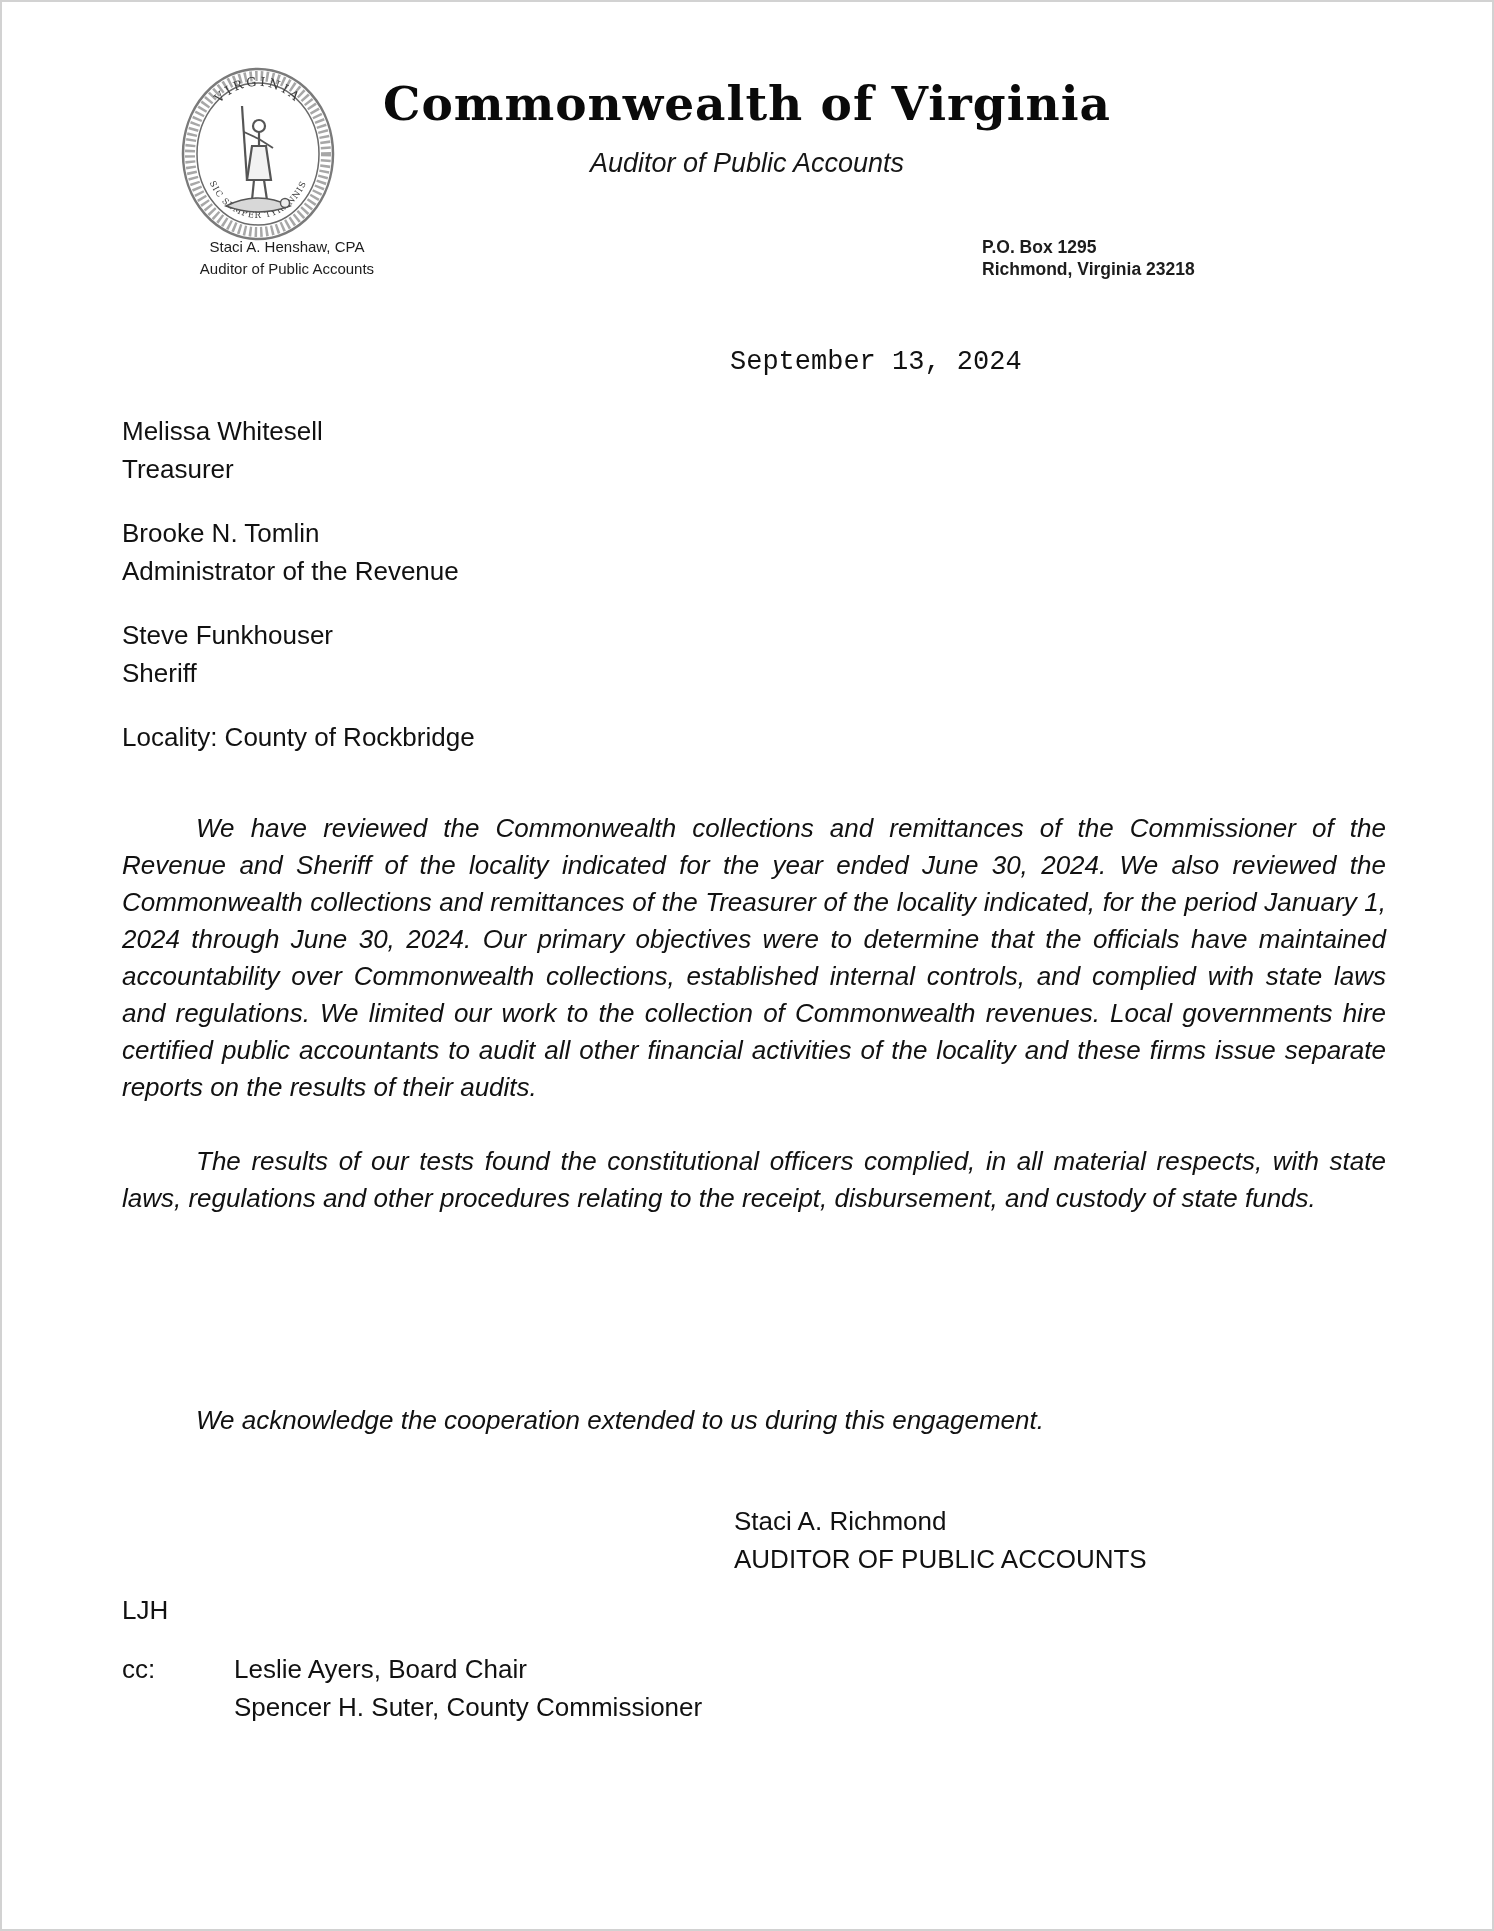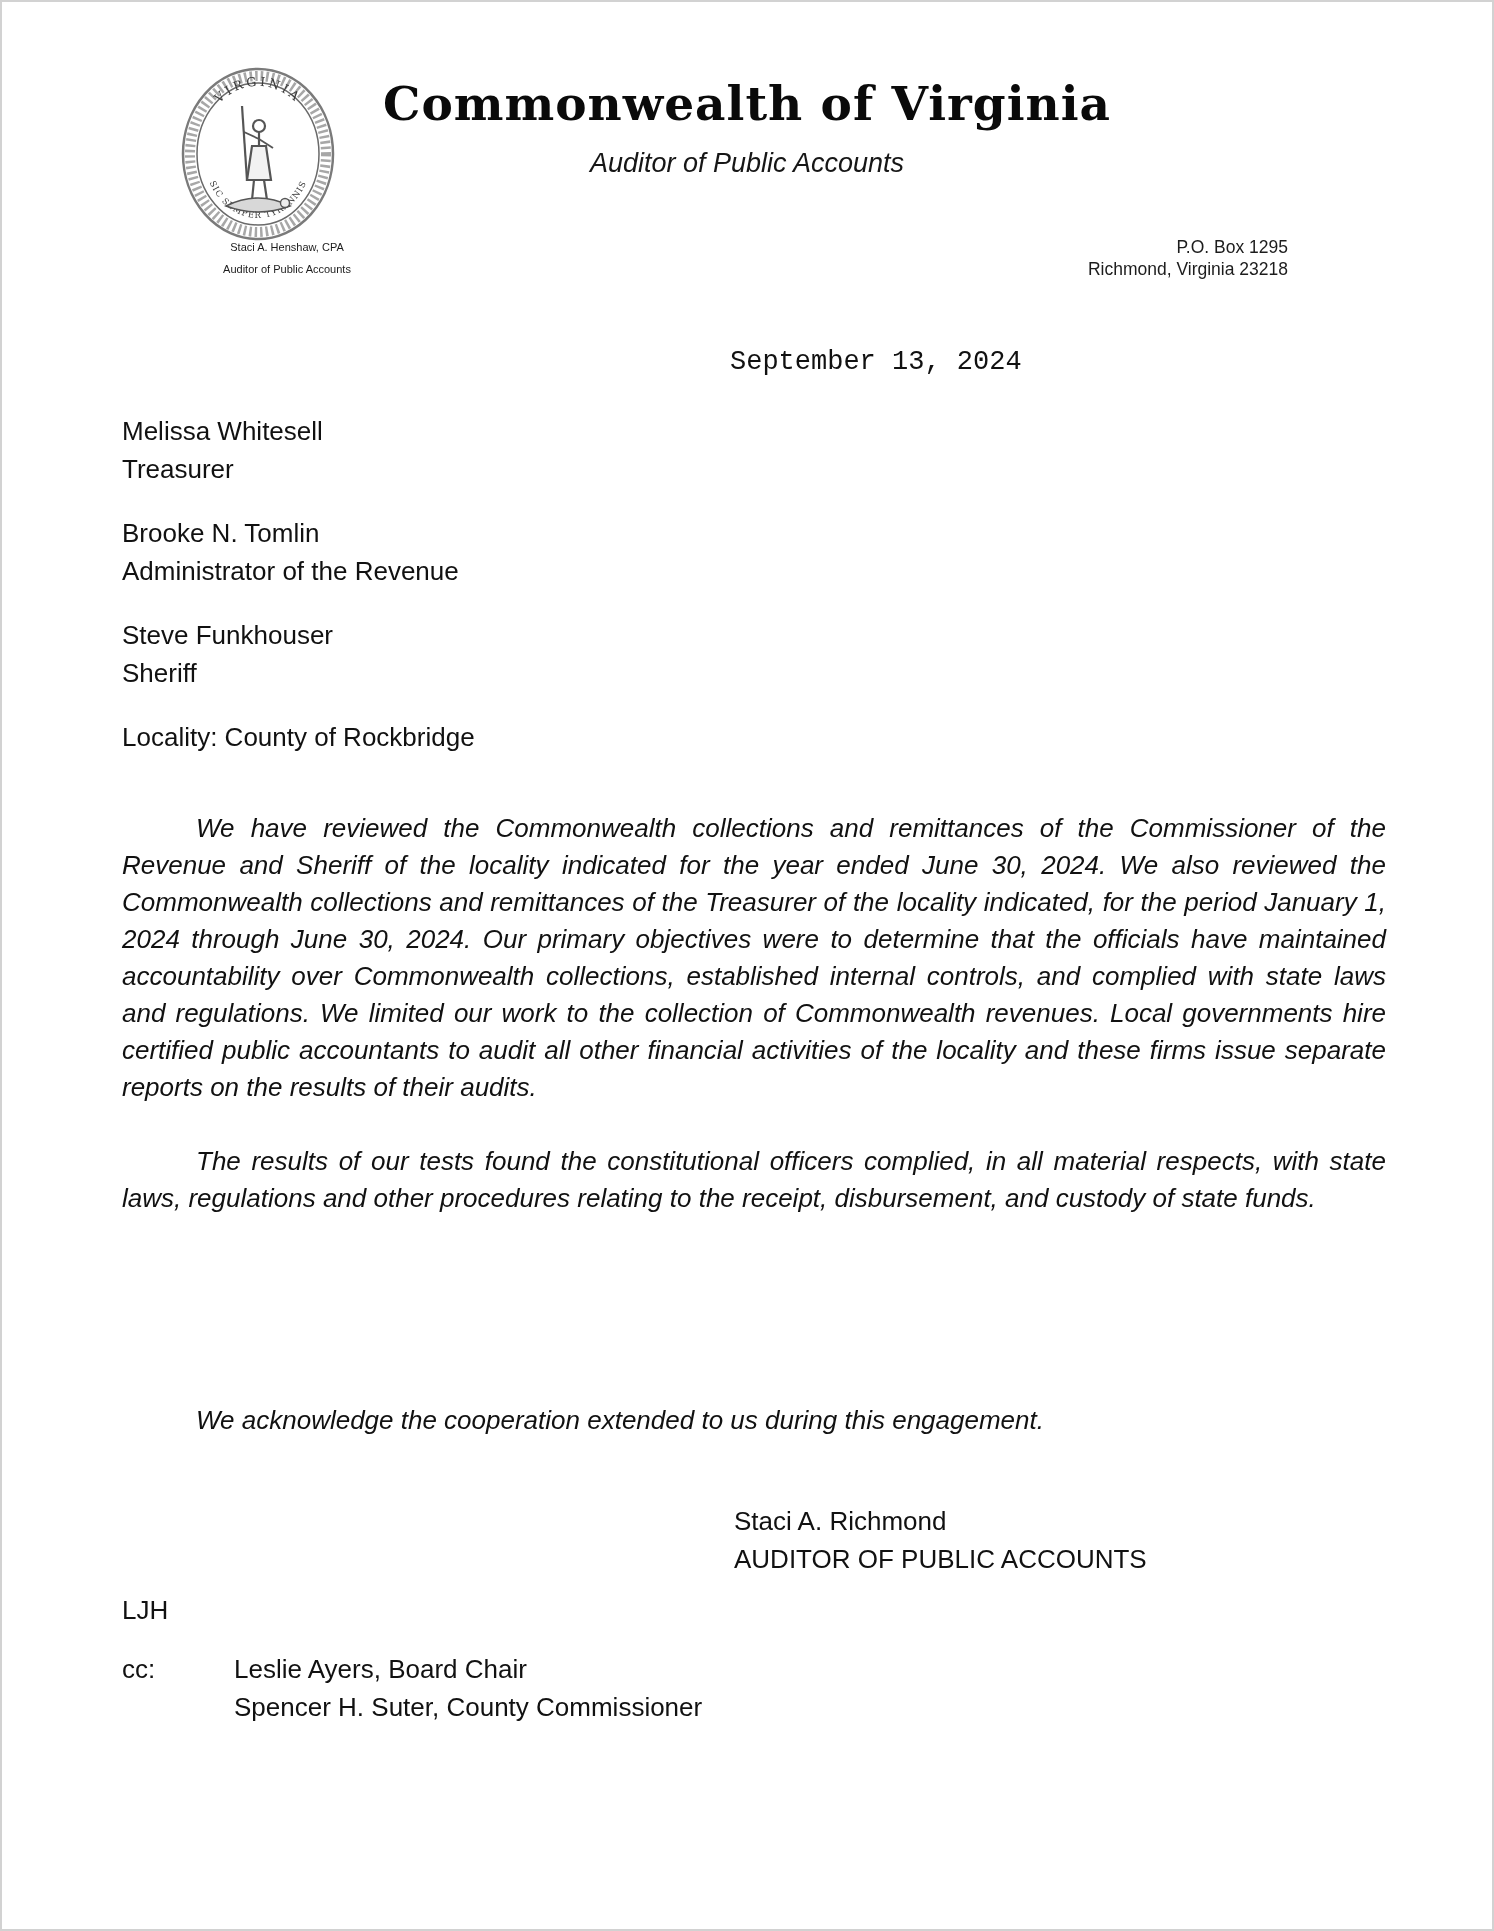--- a/index.html
+++ b/index.html
@@ -26,28 +26,29 @@
   .subtitle{
     left:0;width:100%;top:146px;
     text-align:center;
     font-style:italic;
     font-size:27px;
     color:#161616;
   }
   .hdr-left{
     left:120px;top:234px;width:330px;
     text-align:center;
-    font-size:11px;line-height:22px;
+    font-size:15px;line-height:22px;
     color:#1c1c1c;
   }
   .hdr-right{
     left:980px;top:234px;width:306px;
-    text-align:right;
+    text-align:left;
     font-size:17.5px;line-height:22px;
     color:#1c1c1c;
+    font-weight:bold;
   }
   .dateline{left:728px;top:345px;font-size:27px;font-family:Liberation Mono, monospace;}
   .addr{left:120px;font-size:26px;line-height:38px;}
   .g1{top:410px;} .g2{top:512px;} .g3{top:614px;} .g4{top:716px;}
   .bodycol{left:120px;width:1264px;font-size:26px;line-height:37px;text-align:justify;}
   .para{text-indent:74px;margin:0;font-style:italic;}
   .p1{top:808px;} .p2{top:1141px;} .p3{top:1289px;} .p4{top:1400px;}
   .sig{left:732px;top:1500px;font-size:26px;line-height:38px;}
   .initials{left:120px;top:1593px;font-size:26px;}
   .ccrow{left:120px;top:1648px;font-size:26px;line-height:38px;}

